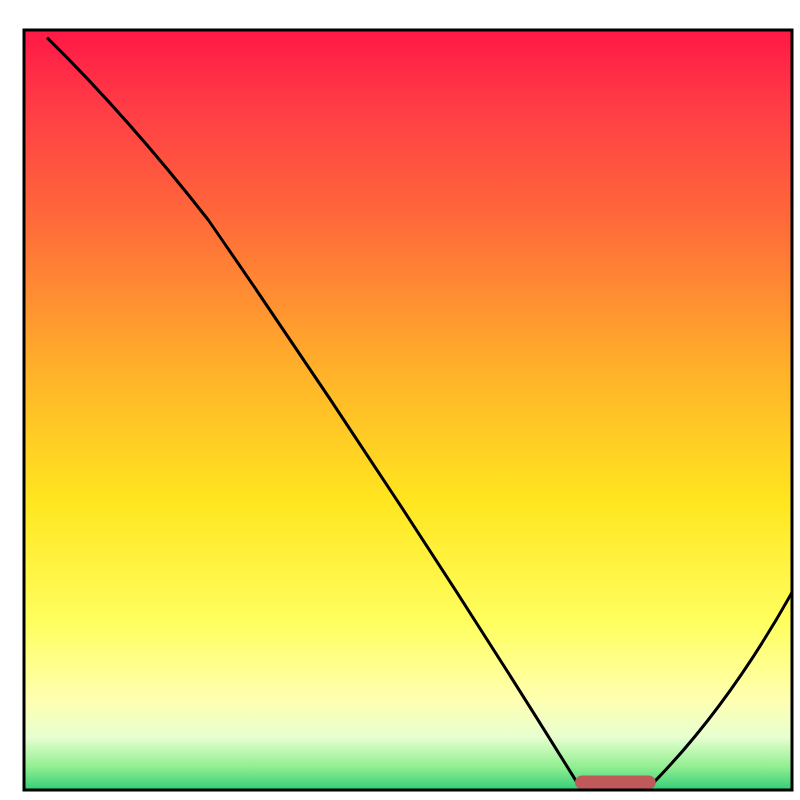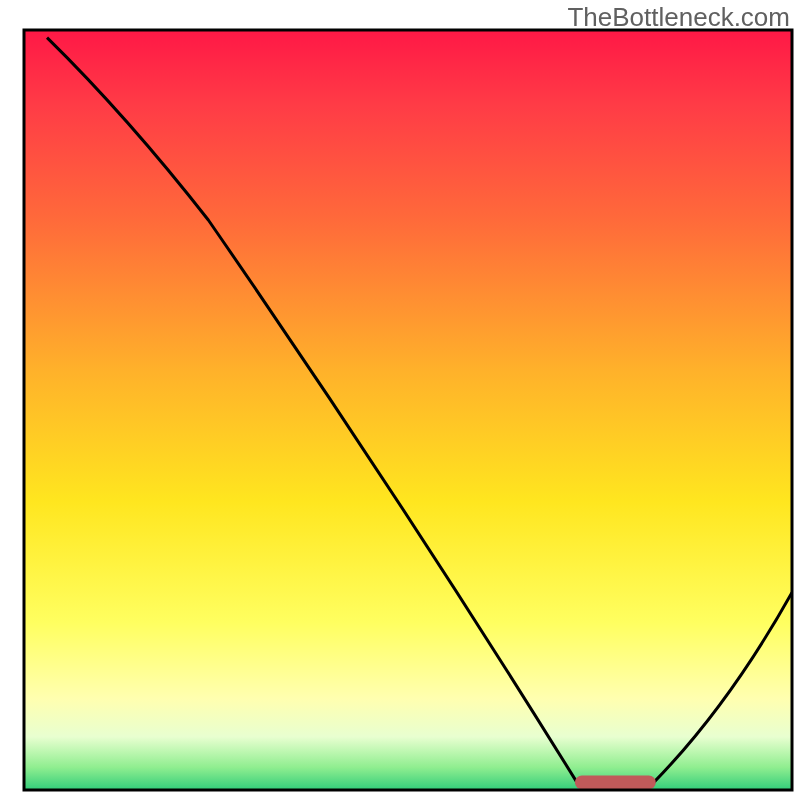--- a/index.html
+++ b/index.html
@@ -25,21 +25,20 @@
     letter-spacing: 0px;
   }
   svg {
     display: block;
   }
 </style>
 </head>
 <body>
 
 <div class="container">
-  <div class="watermark">TheBottleneck.com</div>
 
   <svg id="chart-svg" width="800" height="800" viewBox="0 0 800 800">
     <defs>
       <linearGradient id="bg-grad" x1="0" y1="0" x2="0" y2="1">
           <stop offset="0%" stop-color="#ff1846"></stop>
           <stop offset="10%" stop-color="#ff3c46"></stop>
           <stop offset="25%" stop-color="#ff6a3a"></stop>
           <stop offset="45%" stop-color="#ffb22a"></stop>
           <stop offset="62%" stop-color="#ffe61f"></stop>
           <stop offset="78%" stop-color="#ffff60"></stop>

